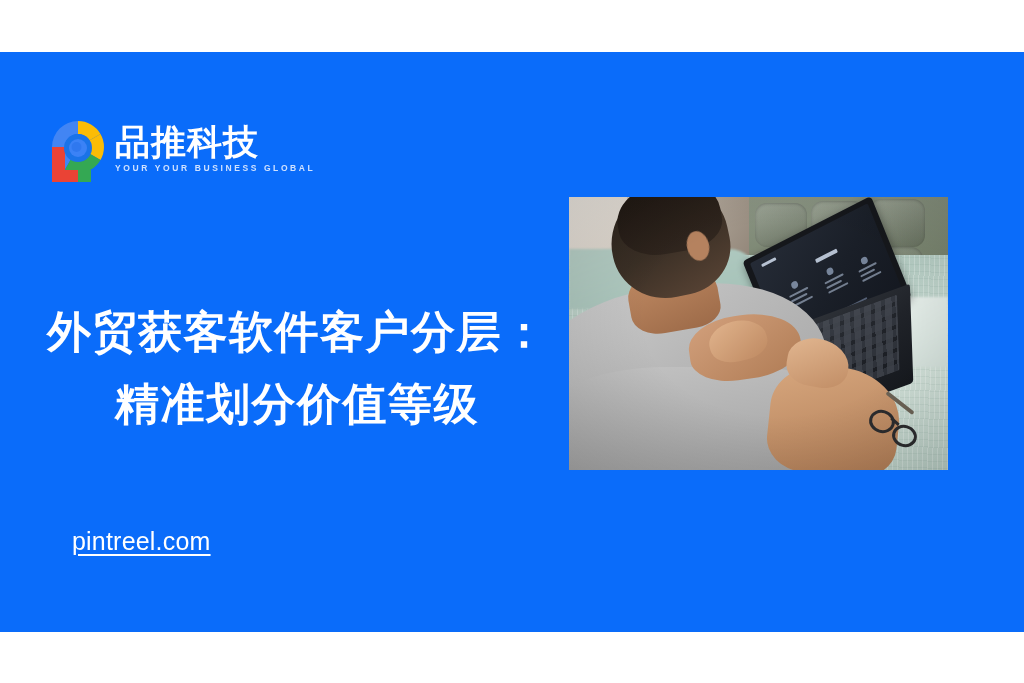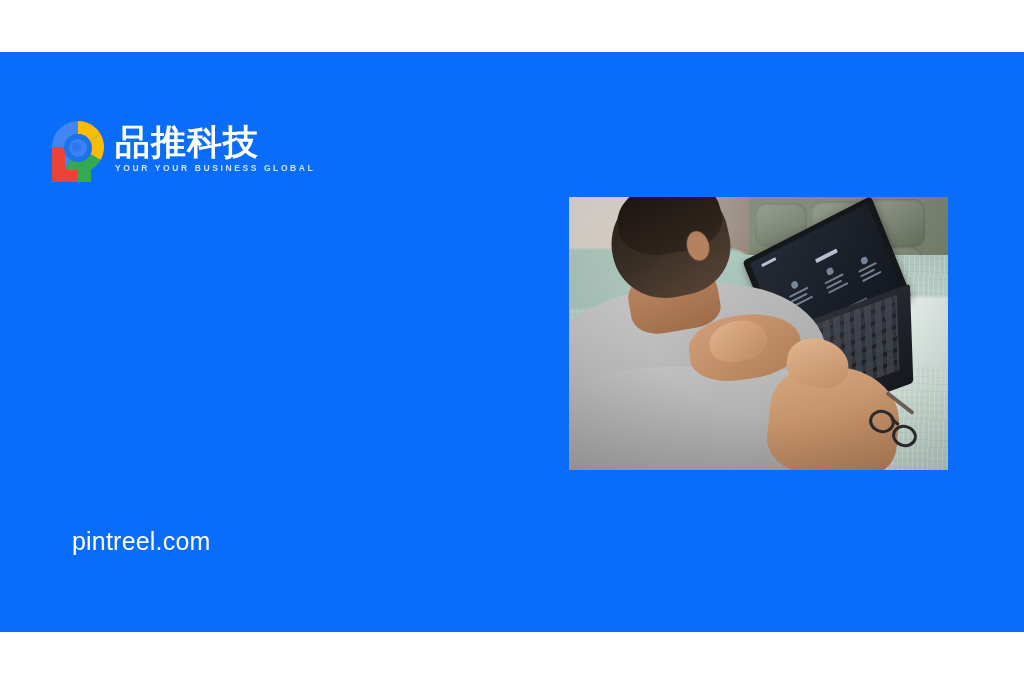--- a/index.html
+++ b/index.html
@@ -68,20 +68,21 @@
     letter-spacing:1.5px;
   }
   #headline .line-1 { display:block; text-align:left; white-space:nowrap; }
   #headline .line-2 { display:block; text-align:center; white-space:nowrap; }
   
   #site-url {
     position:absolute;
     left:72px; top:527px;
     font-size:25px;
     color:#ffffff;
+    text-decoration:underline;
     text-underline-offset:4px;
     letter-spacing:0.2px;
     cursor:pointer;
   }
   
   #hero-photo {
     position:absolute;
     left:569px; top:197px;
     width:379px; height:273px;
     overflow:hidden;
@@ -295,20 +296,24 @@
       <circle cx="31" cy="30" r="9" fill="#3b82f6"></circle>
       <circle cx="29.5" cy="29" r="5" fill="#2f78ef"></circle>
     </svg>
 
     <div id="logo-text-wrap">
       <span id="logo-name">品推科技</span>
       <span id="logo-tagline">YOUR YOUR BUSINESS GLOBAL</span>
     </div>
   </div>
 
+  <div id="headline">
+    <span class="line-1">外贸获客软件客户分层：</span>
+    <span class="line-2">精准划分价值等级</span>
+  </div>
 
   <a id="site-url">pintreel.com</a>
 
   <div id="hero-photo">
     <div class="ph ph-wall"></div>
     <div class="ph ph-wall2"></div>
 
     <div class="ph ph-headboard">
       <div class="tuft" style="left:6px;  top:6px;  width:52px; height:44px;"></div>
       <div class="tuft" style="left:62px; top:4px;  width:54px; height:46px;"></div>

